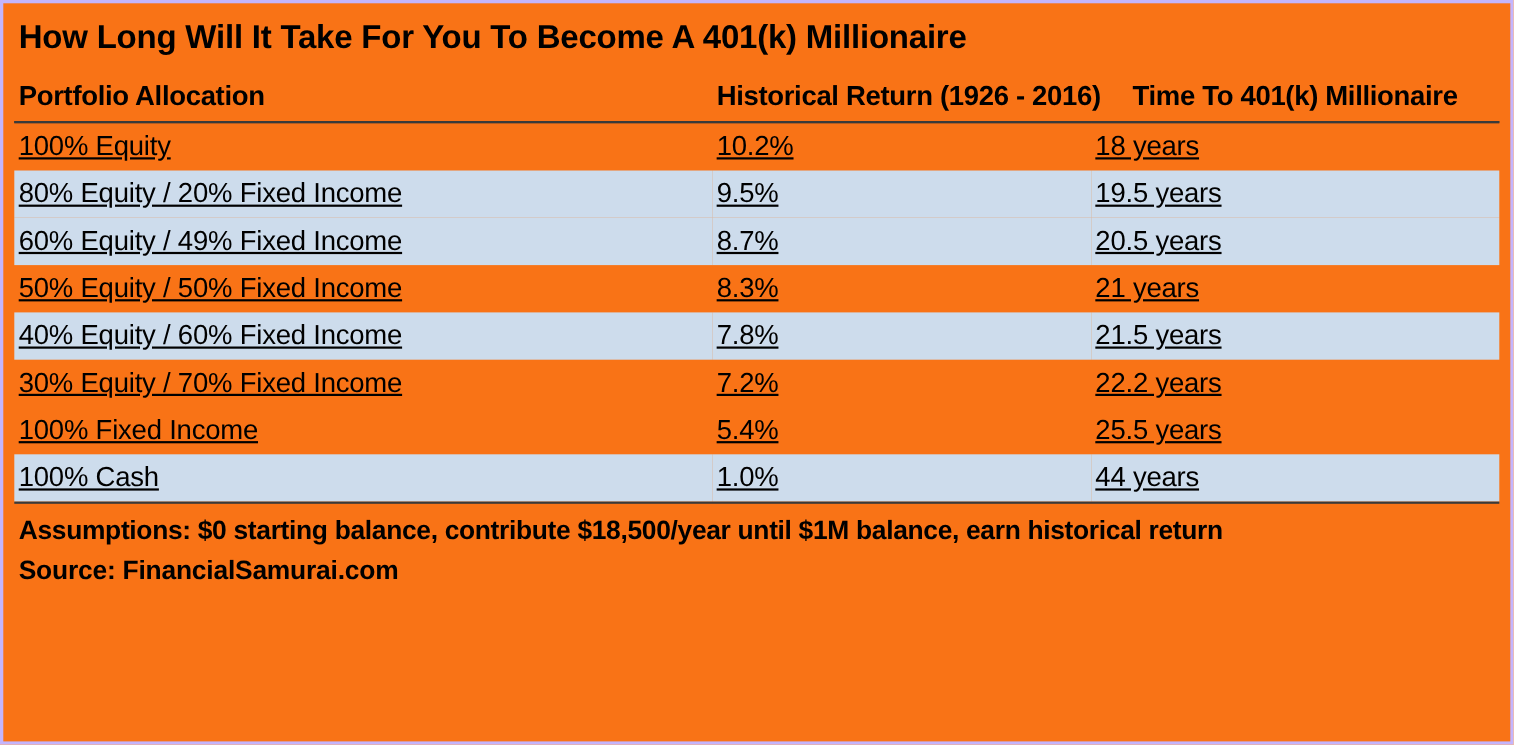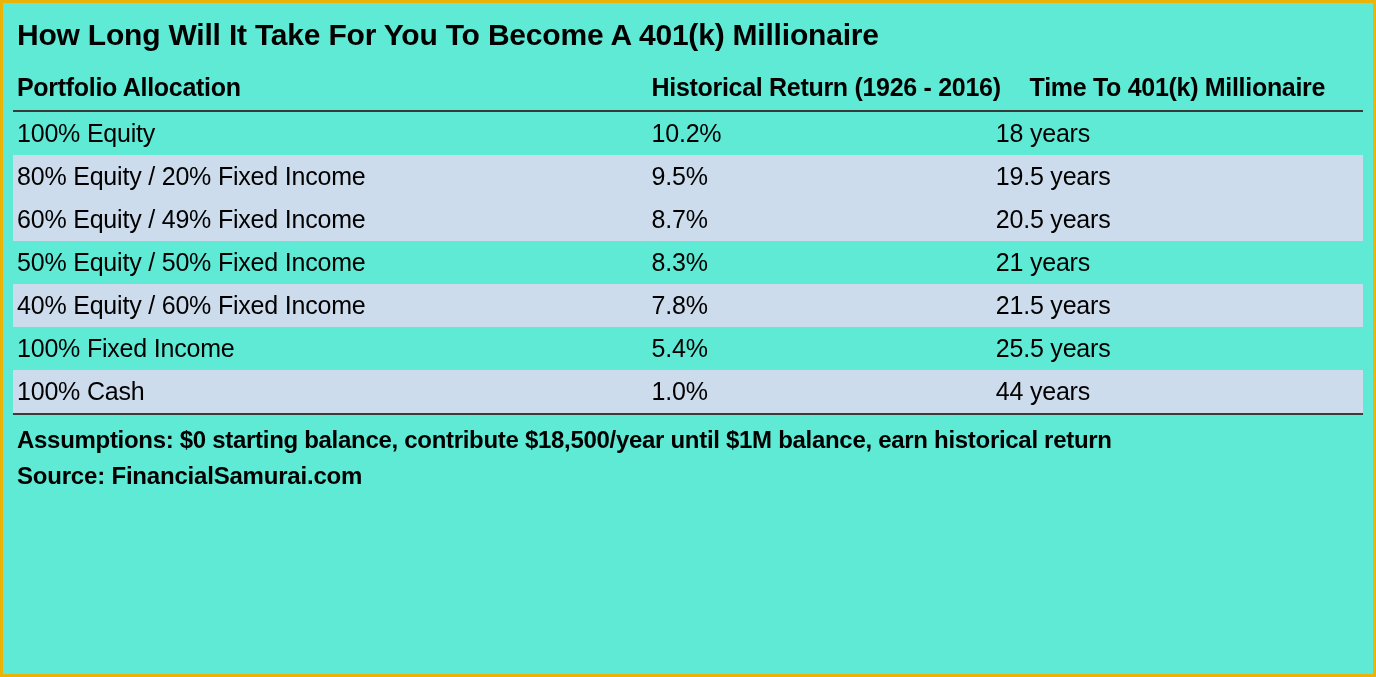--- a/index.html
+++ b/index.html
@@ -8,22 +8,22 @@
     background: #ffffff;
   }
   body {
     font-family: "Liberation Sans", sans-serif;
     color: #000000;
   }
   .page {
     width: 1376px;
     height: 677px;
     box-sizing: border-box;
-    background: #5eead4;
-    border: 3px solid #eab308;
+    background: #f97316;
+    border: 3px solid #c4b5fd;
     position: relative;
     overflow: hidden;
   }
   .inner {
     padding: 8px 10px 0 10px;
     box-sizing: border-box;
     height: 100%;
   }
   .title {
     font-size: 30px;
@@ -51,20 +51,21 @@
     vertical-align: bottom;
     letter-spacing: -0.3px;
   }
   table.data th.left { text-align: left; }
   table.data th.right { }
   table.data tbody tr td {
     font-size: 25px;
     padding: 7px 4px 7px 4px;
     white-space: nowrap;
     letter-spacing: -0.2px;
+    text-decoration: underline;
   }
   table.data tbody tr td.left { text-align: left; }
   table.data tbody tr td.right { }
   table.data tbody tr.alt td { background: #cddcec; }
   .hdr-rule td {
     border-bottom: 2px solid #3a3a3a;
     padding: 0;
     height: 0;
     line-height: 0;
     font-size: 0;
@@ -138,20 +139,25 @@
           <td class="left">50% Equity / 50% Fixed Income</td>
           <td class="right">8.3%</td>
           <td class="right">21 years</td>
         </tr>
         <tr class="alt">
           <td class="left">40% Equity / 60% Fixed Income</td>
           <td class="right">7.8%</td>
           <td class="right">21.5 years</td>
         </tr>
         <tr>
+          <td class="left">30% Equity / 70% Fixed Income</td>
+          <td class="right">7.2%</td>
+          <td class="right">22.2 years</td>
+        </tr>
+        <tr>
           <td class="left">100% Fixed Income</td>
           <td class="right">5.4%</td>
           <td class="right">25.5 years</td>
         </tr>
         <tr class="alt">
           <td class="left">100% Cash</td>
           <td class="right">1.0%</td>
           <td class="right">44 years</td>
         </tr>
       </tbody>

